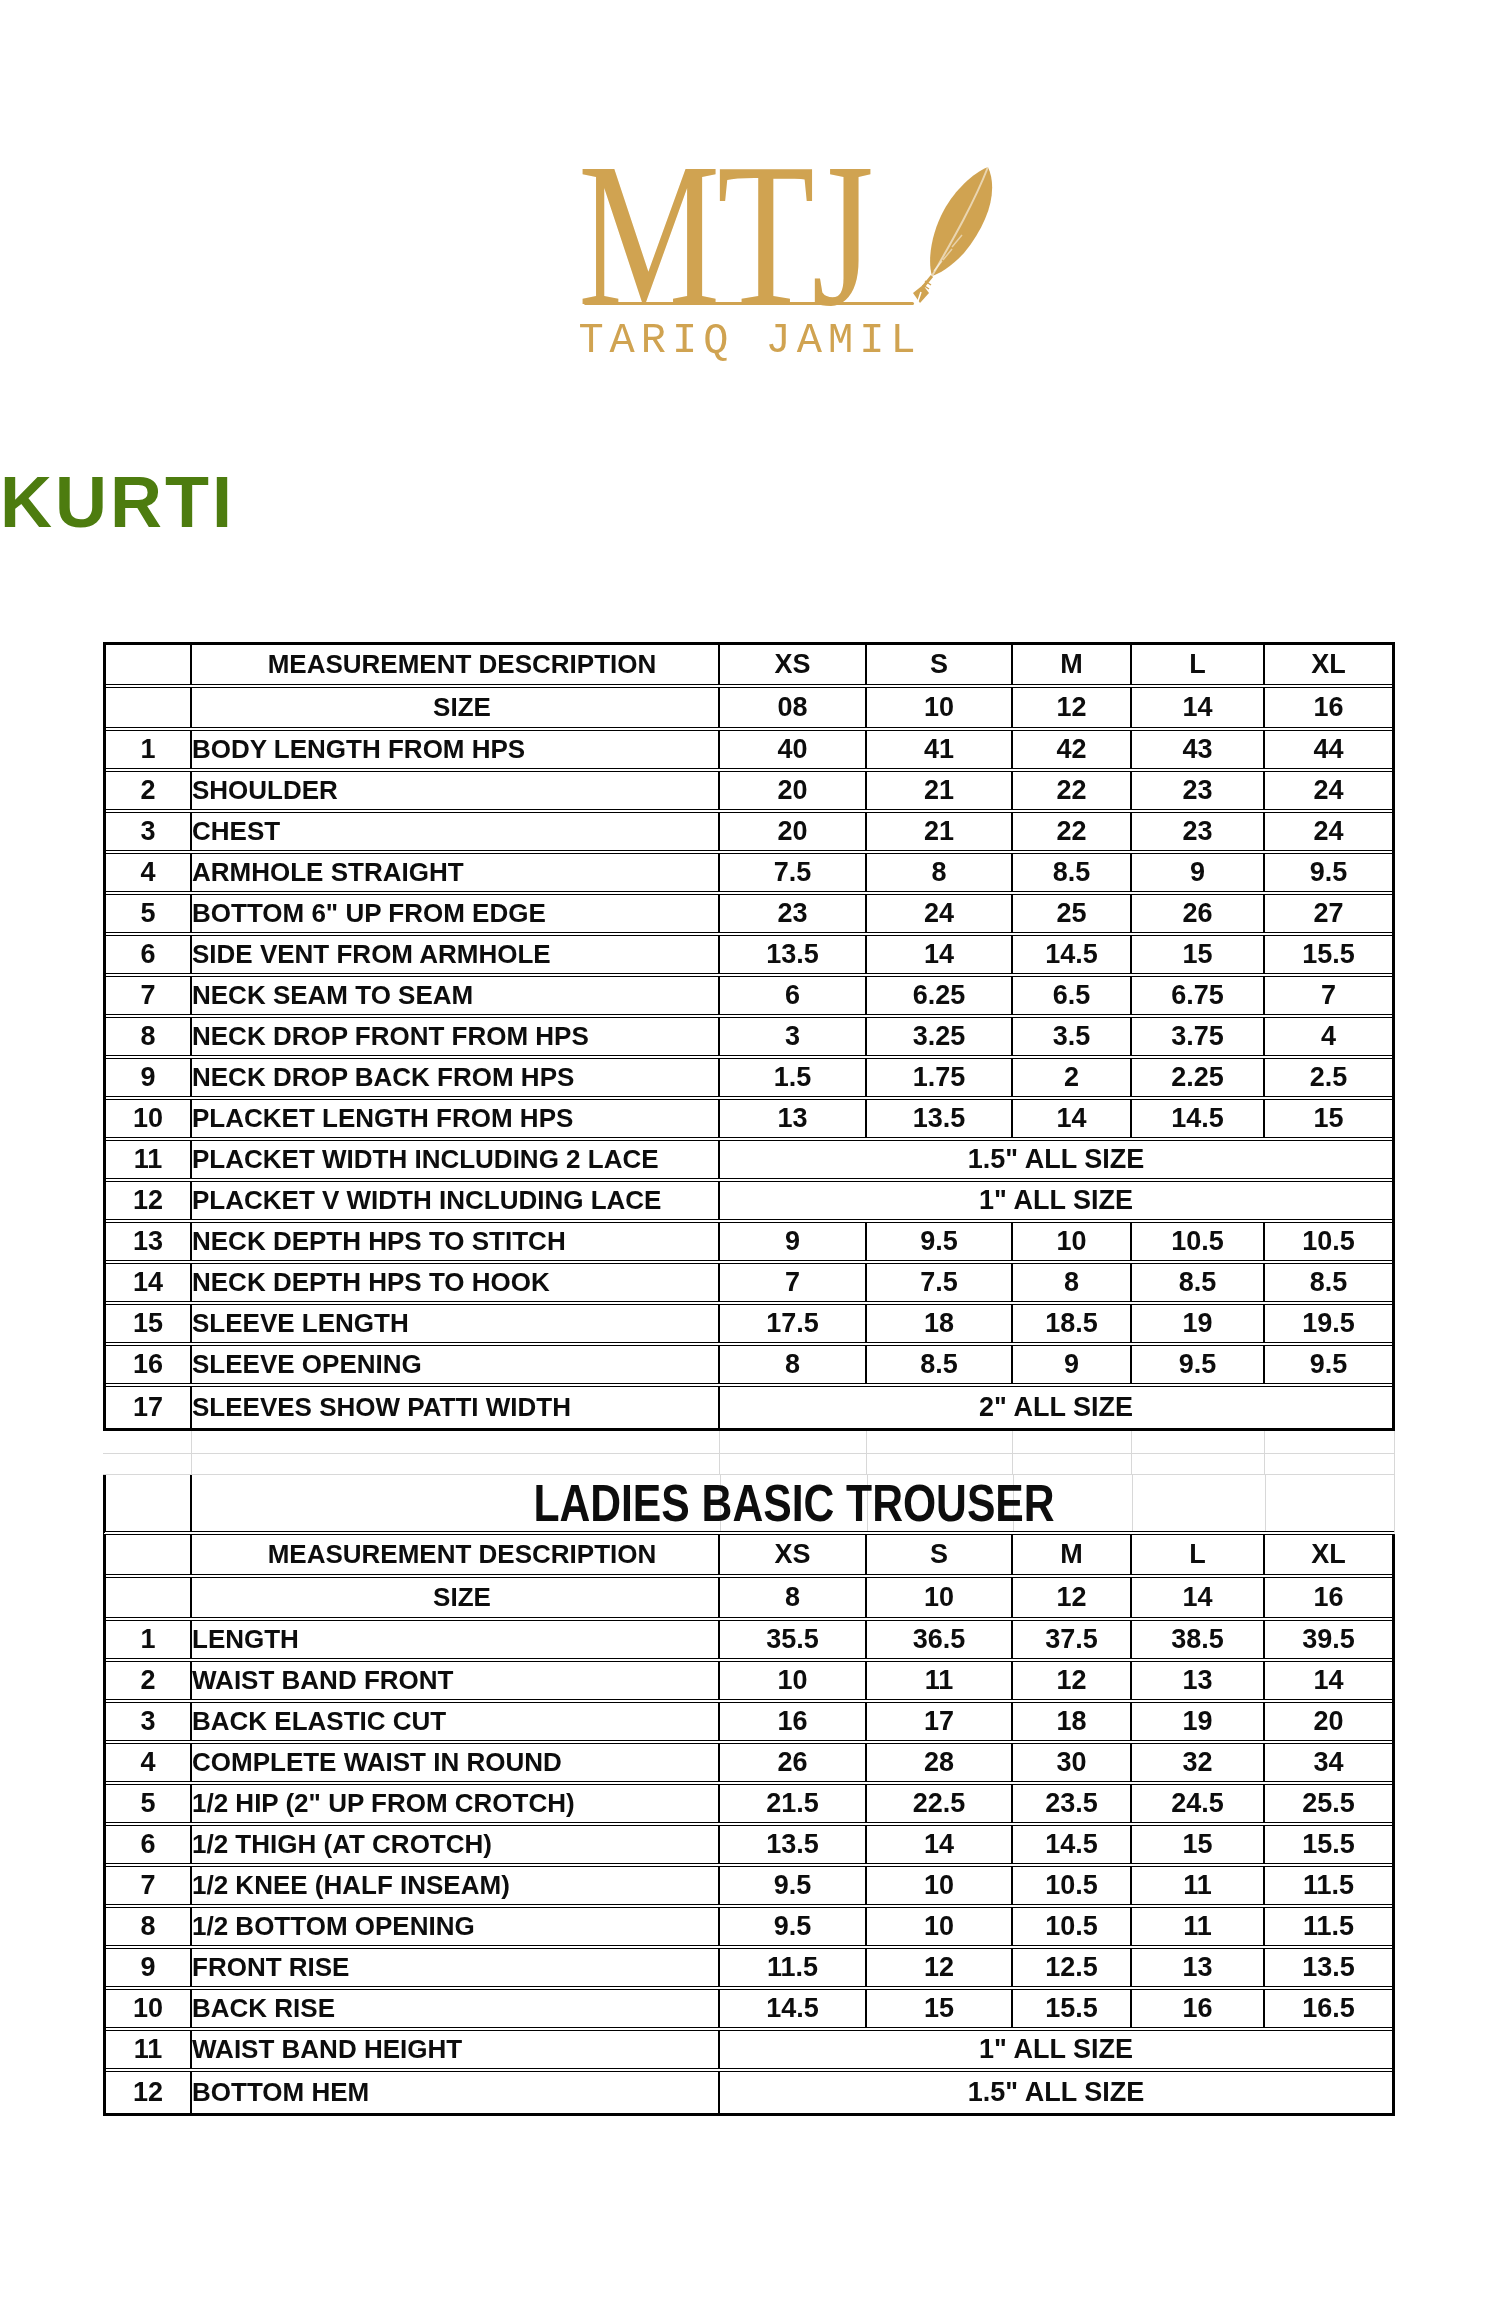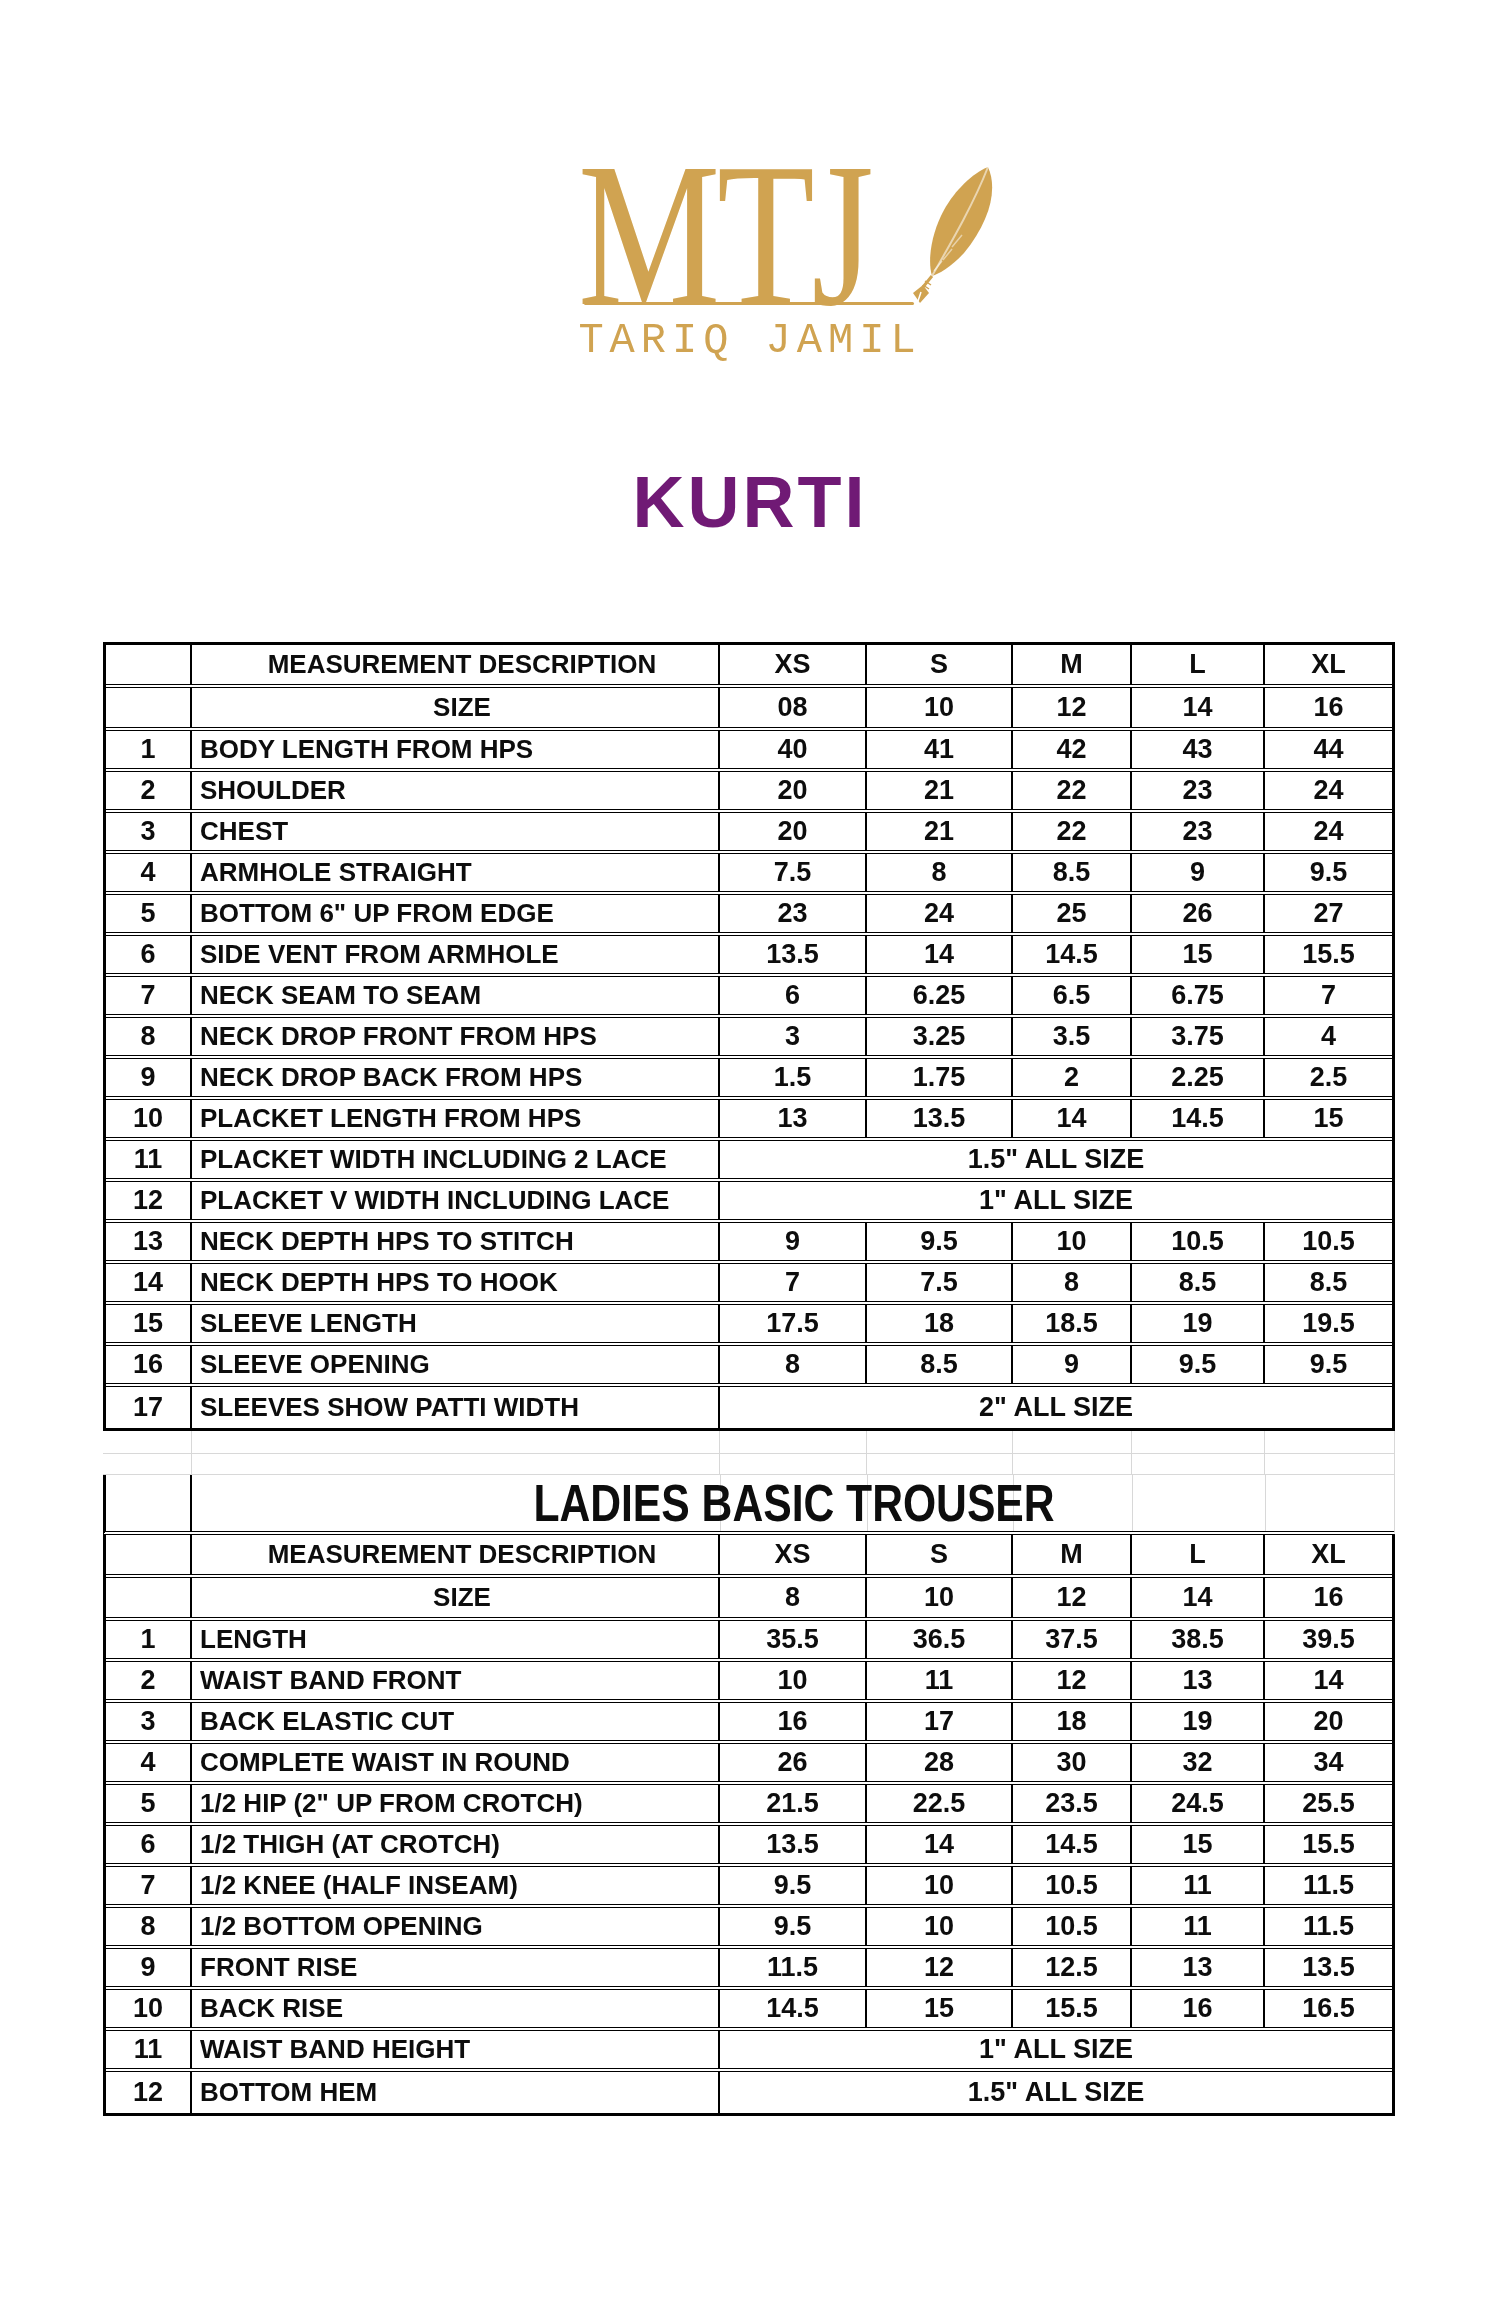--- a/index.html
+++ b/index.html
@@ -12,35 +12,35 @@
              font-size:205px;line-height:1;font-weight:400;color:var(--gold);
              transform:scaleX(0.78);transform-origin:left top;letter-spacing:-4px;white-space:nowrap;}
   .logo .underline{position:absolute;left:14px;top:193px;width:330px;height:3px;
              background:var(--gold);border-radius:2px;}
   .logo .brand{position:absolute;left:0px;top:208px;width:360px;text-align:center;
              font-family:Liberation Mono, monospace;font-size:42px;letter-spacing:6px;
              color:var(--gold);white-space:nowrap;}
   .logo svg{position:absolute;left:322px;top:52px;}
 
   
-  .page-title{position:absolute;left:0;top:452px;width:100%;text-align:center;
-              font-size:72px;font-weight:700;letter-spacing:3px;color:#701a75;}
+  .page-title{position:absolute;left:0;top:452px;width:100%;text-align:left;
+              font-size:72px;font-weight:700;letter-spacing:3px;color:#4d7c0f;}
 
   
   .tbl{position:absolute;left:103px;width:1292px;border:3px solid #000;box-sizing:border-box;background:#fff;}
   .tbl1{top:633px;}
   .tbl2{top:1526px;border-top:none;}
   .row{display:grid;grid-template-columns:86px 528px 147px 146px 119px 133px 127px;
        height:41px;box-sizing:border-box;border-bottom:4px double #000;}
   .row:last-child{border-bottom:none;}
   .row.h43{height:43px;}
   .cell{display:flex;align-items:center;justify-content:center;border-right:2px solid #000;
         box-sizing:border-box;font-weight:700;font-size:27px;overflow:hidden;white-space:nowrap;}
   .cell:last-child{border-right:none;}
-  .cell.desc{justify-content:flex-start;padding-left:8px;font-size:26px;}
+  .cell.desc{justify-content:flex-start;padding-left:0;font-size:26px;}
   .cell.desc.center{justify-content:center;padding-left:14px;}
   .cell.merged{grid-column:3/8;}
 
   
   .gap-row{position:absolute;left:103px;top:1422px;width:1292px;height:44px;box-sizing:border-box;
            display:grid;grid-template-columns:89px 528px 147px 146px 119px 133px 130px;
            border-bottom:1px solid var(--gridline);}
   .gap-row span{border-right:1px solid var(--gridline);}
   .gap-row:after{content:"";position:absolute;left:0;top:50%;width:100%;height:1px;background:var(--gridline);}
 

